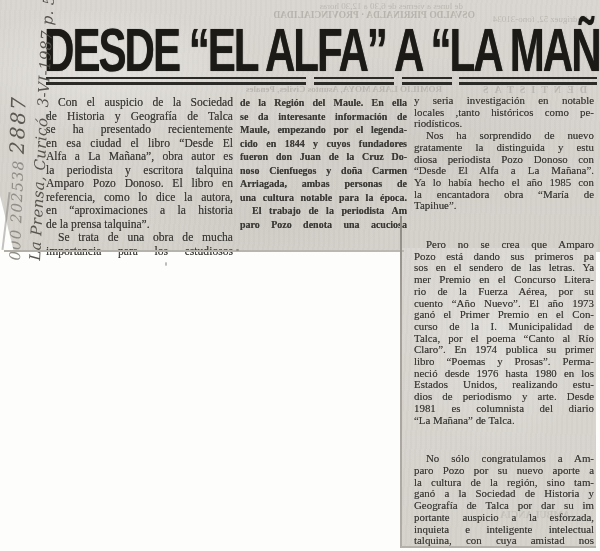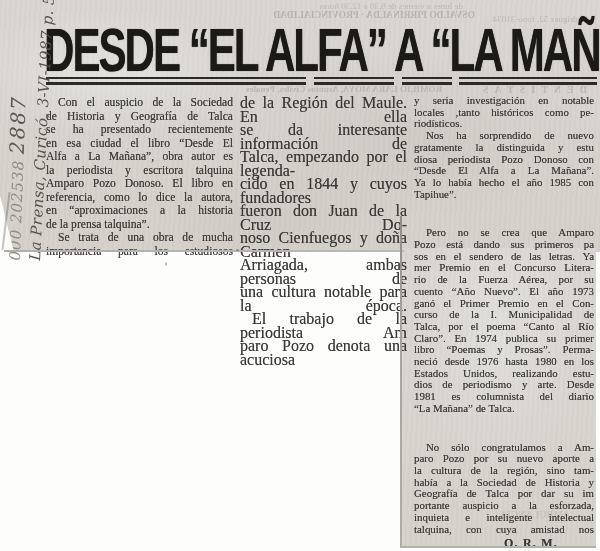--- a/index.html
+++ b/index.html
@@ -43,21 +43,21 @@
   }
   .rule{position:absolute;top:77px;height:3px;
     border-top:2px solid #2b2a26;border-bottom:3px solid #2b2a26;}
   #rule-1{left:46px;width:260px;}
   #rule-2{left:314px;width:80px;}
   #rule-3{left:402px;width:50px;}
   #rule-4{left:459px;width:138px;}
   
   .col{position:absolute;color:#3b3935;text-shadow:0 0 .5px rgba(59,57,53,.65);}
   #col-1{left:46px;top:96px;width:187px;font-size:11.6px;line-height:13.5px;}
-  #col-2{left:240px;top:96px;width:167px;font-size:16px;line-height:13.5px;}
+  #col-2{left:240px;top:96px;width:167px;font-size:10px;line-height:13.5px;font-weight:bold;}
   #col-3{left:414px;top:95px;width:180px;font-size:10.9px;line-height:11.7px;}
   .ln{text-align:justify;text-align-last:justify;}
   .ln.ind{text-indent:12px;}
   .ln.end{text-align-last:left;}
   .ln.gap{margin-top:27px;}
   .ln.sig{text-align-last:right;font-weight:bold;letter-spacing:1.2px;padding-right:36px;margin-top:3px;font-size:12px;}
   
   .hand{position:absolute;transform-origin:0 0;white-space:nowrap;
     font-family:"DejaVu Serif",serif;font-style:italic;}
   #hand-src{left:26px;top:260px;width:262px;transform:rotate(-87deg);
@@ -109,59 +109,60 @@
       <div class="ln">Amparo Pozo Donoso. El libro en</div>
       <div class="ln">referencia, como lo dice la autora,</div>
       <div class="ln">en “aproximaciones a la historia</div>
       <div class="ln end">de la prensa talquina”.</div>
       <div class="ln ind">Se trata de una obra de mucha</div>
       <div class="ln">importancia para los estudiosos</div>
     </div>
   <div id="col-2" class="col">
       <div class="ln">de la Región del Maule. En ella</div>
       <div class="ln">se da interesante información de</div>
-      <div class="ln">Talca, empezando por el legenda-</div>
+      <div class="ln">Maule, empezando por el legenda-</div>
       <div class="ln">cido en 1844 y cuyos fundadores</div>
       <div class="ln">fueron don Juan de la Cruz Do-</div>
       <div class="ln">noso Cienfuegos y doña Carmen</div>
       <div class="ln">Arriagada, ambas personas de</div>
       <div class="ln">una cultura notable para la época.</div>
       <div class="ln ind">El trabajo de la periodista Am</div>
       <div class="ln">paro Pozo denota una acuciosa</div>
     </div>
   <div id="col-3" class="col">
       <div class="ln">y seria investigación en notable</div>
       <div class="ln">locales ,tanto históricos como pe-</div>
       <div class="ln end">riodísticos.</div>
       <div class="ln ind">Nos ha sorprendido de nuevo</div>
       <div class="ln">gratamente la distinguida y estu</div>
       <div class="ln">diosa periodista Pozo Donoso con</div>
       <div class="ln">“Desde El Alfa a La Mañana”.</div>
       <div class="ln">Ya lo había hecho el año 1985 con</div>
+      <div class="ln">la encantadora obra “María de</div>
       <div class="ln end">Tapihue”.</div>
       <div class="ln ind gap">Pero no se crea que Amparo</div>
       <div class="ln">Pozo está dando sus primeros pa</div>
       <div class="ln">sos en el sendero de las letras. Ya</div>
       <div class="ln">mer Premio en el Concurso Litera-</div>
       <div class="ln">rio de la Fuerza Aérea, por su</div>
       <div class="ln">cuento “Año Nuevo”. El año 1973</div>
       <div class="ln">ganó el Primer Premio en el Con-</div>
       <div class="ln">curso de la I. Municipalidad de</div>
       <div class="ln">Talca, por el poema “Canto al Río</div>
       <div class="ln">Claro”. En 1974 publica su primer</div>
       <div class="ln">libro “Poemas y Prosas”. Perma-</div>
       <div class="ln">neció desde 1976 hasta 1980 en los</div>
       <div class="ln">Estados Unidos, realizando estu-</div>
       <div class="ln">dios de periodismo y arte. Desde</div>
       <div class="ln">1981 es columnista del diario</div>
       <div class="ln end">“La Mañana” de Talca.</div>
       <div class="ln ind gap">No sólo congratulamos a Am-</div>
       <div class="ln">paro Pozo por su nuevo aporte a</div>
       <div class="ln">la cultura de la región, sino tam-</div>
-      <div class="ln">había a la Sociedad de Historia y</div>
+      <div class="ln">ganó a la Sociedad de Historia y</div>
       <div class="ln">Geografía de Talca por dar su im</div>
       <div class="ln">portante auspicio a la esforzada,</div>
       <div class="ln">inquieta e inteligente intelectual</div>
       <div class="ln">talquina, con cuya amistad nos</div>
       <div class="ln sig">O. R. M.</div>
     </div>
 
   <div id="hand-num" class="hand">
     <span>000 202538</span>
     <span class="big">2887</span>

